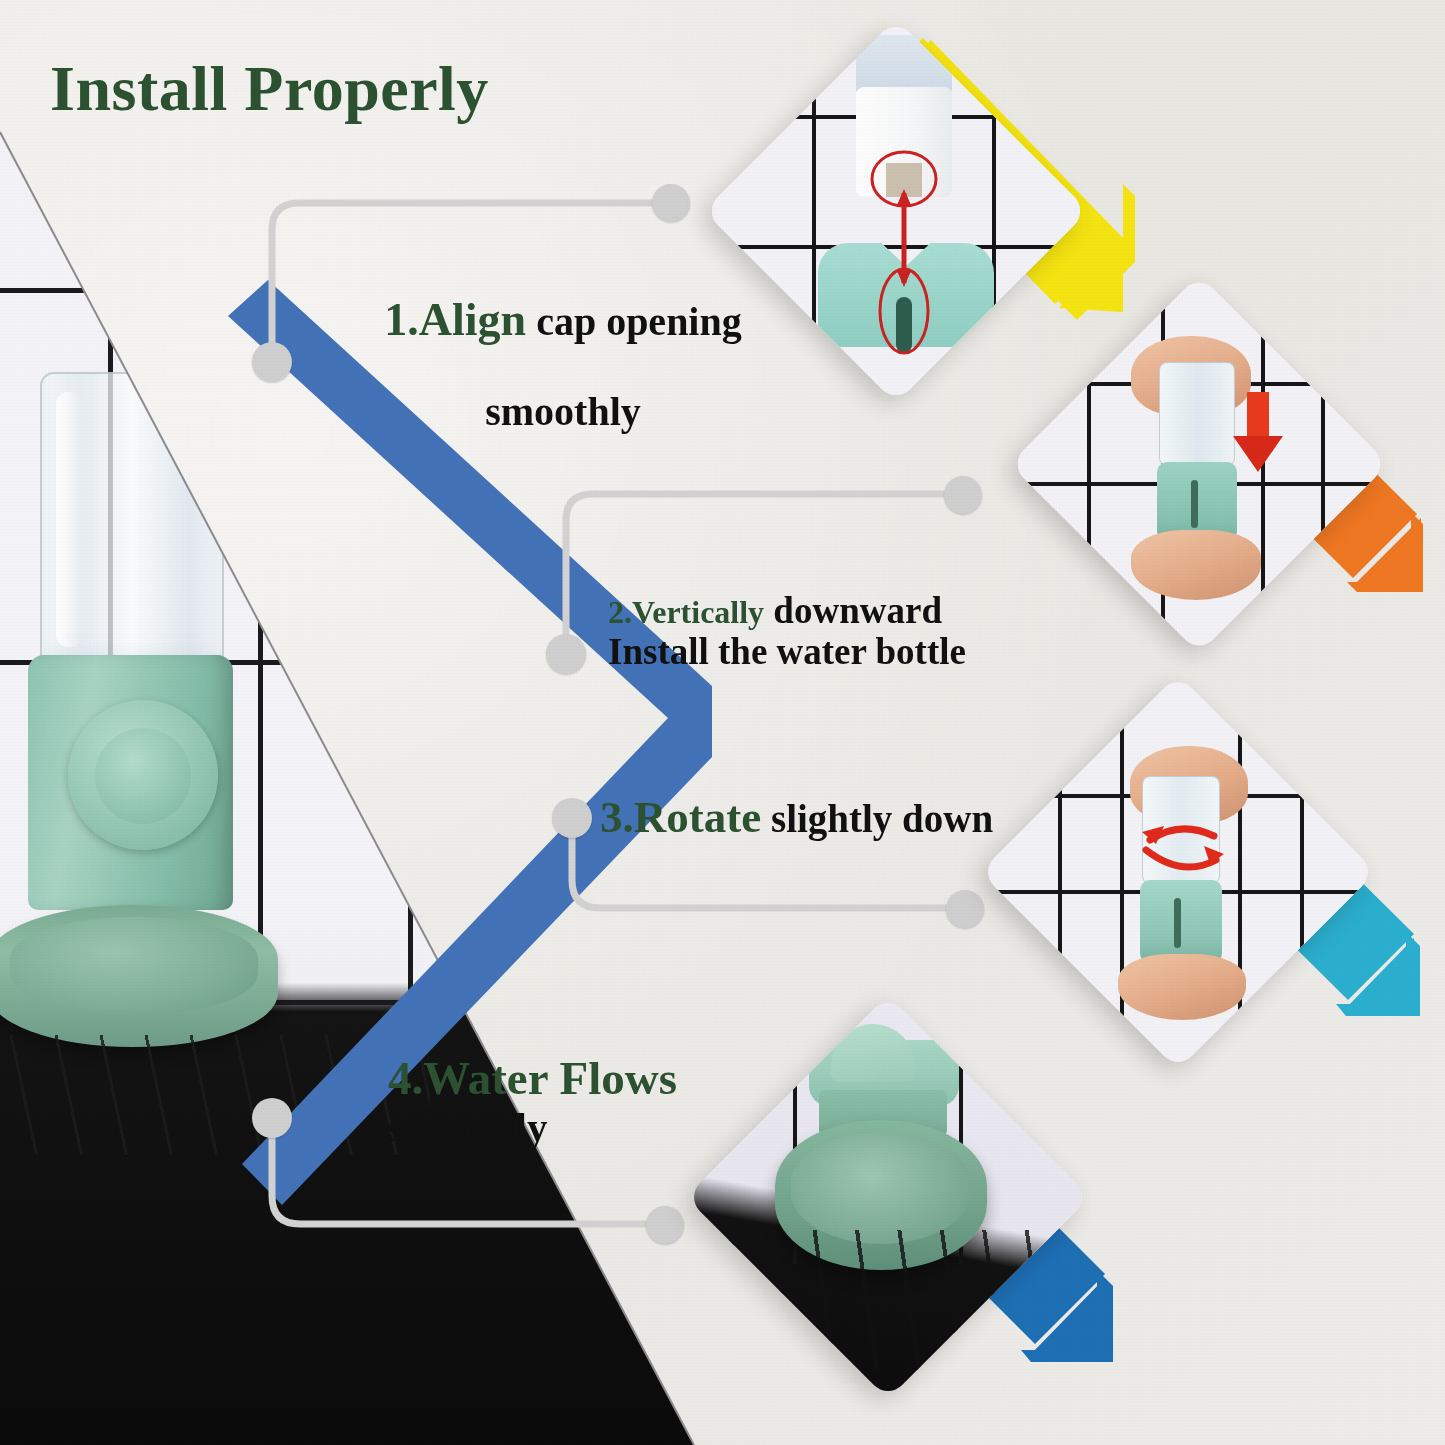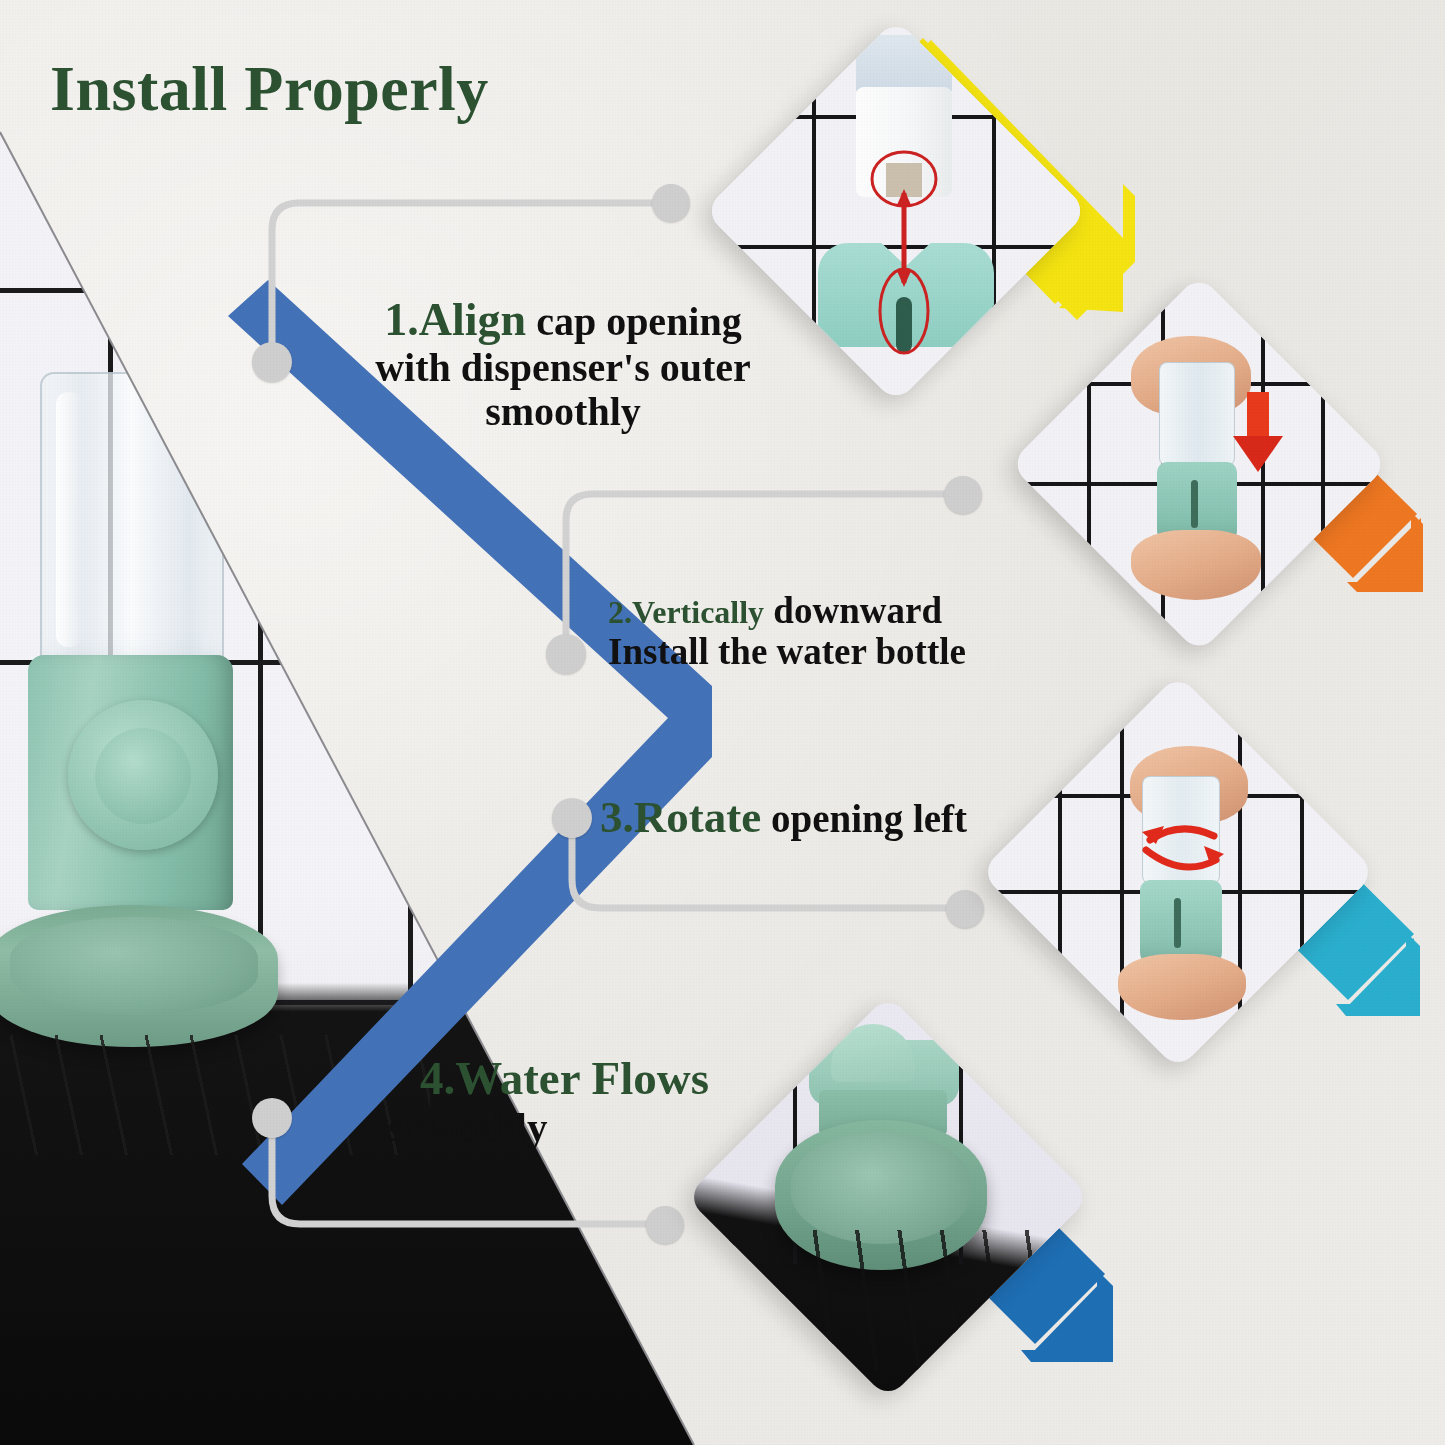--- a/index.html
+++ b/index.html
@@ -116,21 +116,21 @@
   
   .step{position:absolute;font-weight:700;color:#111;line-height:1.12;}
   .step .hl{color:#2c5232;}
   #step1{left:348px;top:294px;font-size:40px;width:430px;text-align:center;}
   #step2{left:608px;top:590px;font-size:37px;width:490px;}
   #step3{left:600px;top:792px;font-size:39px;width:460px;}
   #step4{left:388px;top:1052px;font-size:41px;width:400px;}
   .s1a{font-size:46px;}
   .s2a{font-size:32px;}
   .s3a{font-size:45px;}
-  .s4a{font-size:47px;margin-left:32px;}
+  .s4a{font-size:47px;}
 
   
   .panel{position:absolute;}
   .dia{
     position:absolute;left:0;top:0;
     transform:rotate(45deg);
     border-radius:20px;overflow:hidden;
     box-shadow:0 10px 24px rgba(0,0,0,.18);
     background:#e9e7ee;
   }
@@ -312,31 +312,31 @@
         <div style="position:absolute;left:46px;top:78px;width:180px;height:112px;border-radius:50%/46%;background:radial-gradient(ellipse at 45% 38%,#9cc7b2 0%,#7fad97 60%,#6b9983 100%);"></div>
         <div style="position:absolute;left:-40px;top:176px;width:380px;height:140px;background:repeating-linear-gradient(82deg,#111 0 4px,rgba(0,0,0,0) 4px 42px);opacity:.8;"></div>
       </div>
     </div>
   </div>
 
   <div id="title">Install Properly</div>
 
   <div class="step" id="step1">
     <span class="hl s1a">1.Align</span><span> cap opening</span><br>
-    <span>with dispenser's outer</span><br>
+    <br>
     <span>smoothly</span>
   </div>
 
   <div class="step" id="step2">
     <span class="hl s2a">2.Vertically</span><span> downward</span><br>
     <span>Install the water bottle</span>
   </div>
 
   <div class="step" id="step3">
-    <span class="hl s3a">3.Rotate</span><span> opening left</span><br>
+    <span class="hl s3a">3.Rotate</span><span> slightly down</span><br>
   </div>
 
   <div class="step" id="step4">
     <span class="hl s4a">4.Water Flows</span><br>
     <span>smoothly</span>
   </div>
 
 
   <div id="grain"></div>
 </div>

